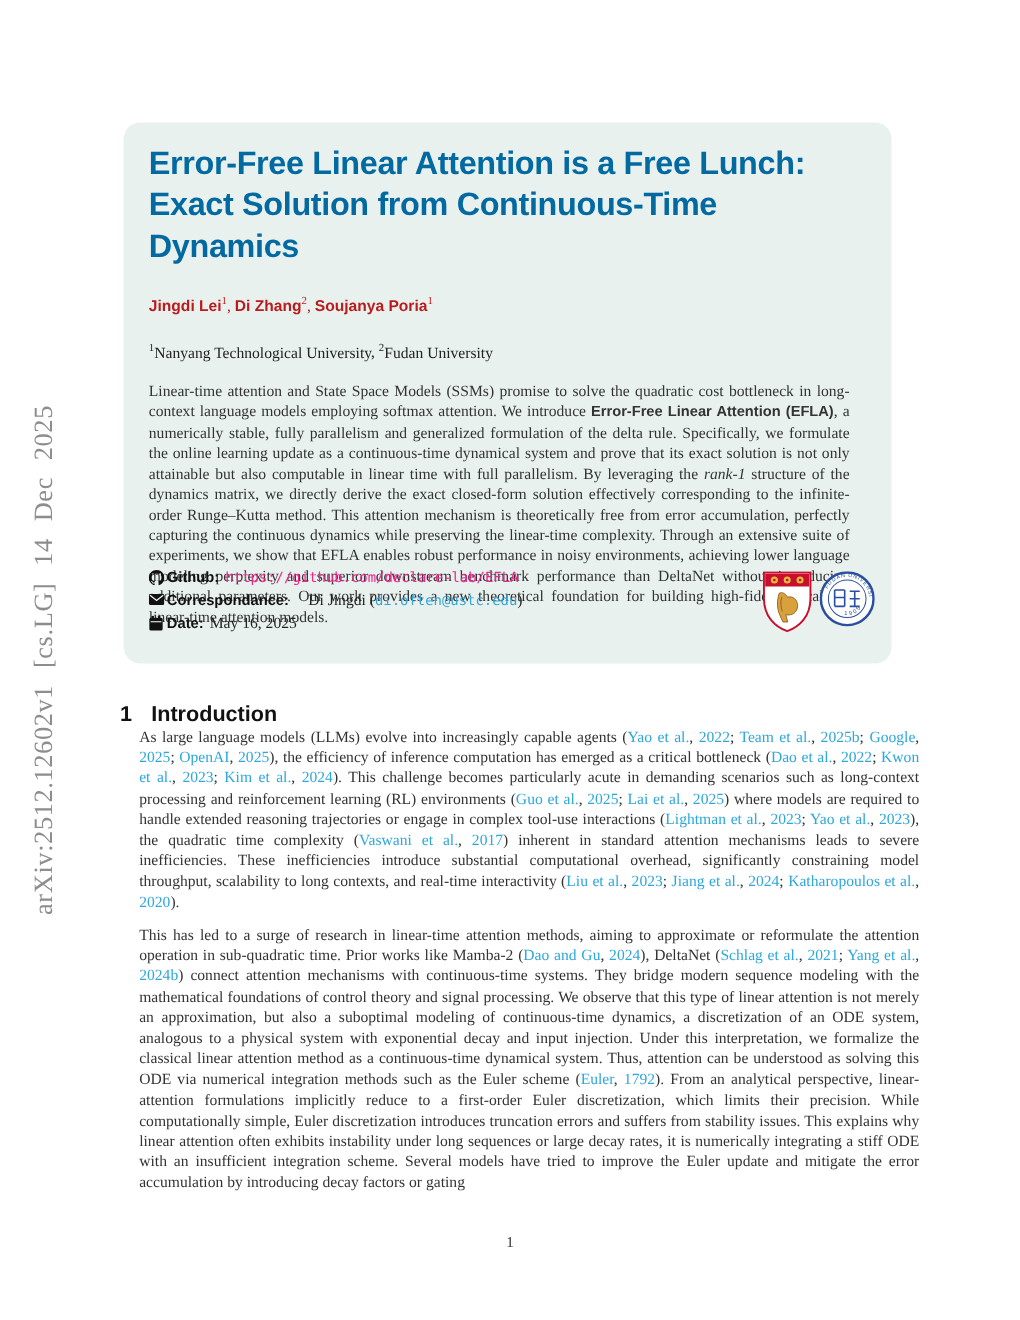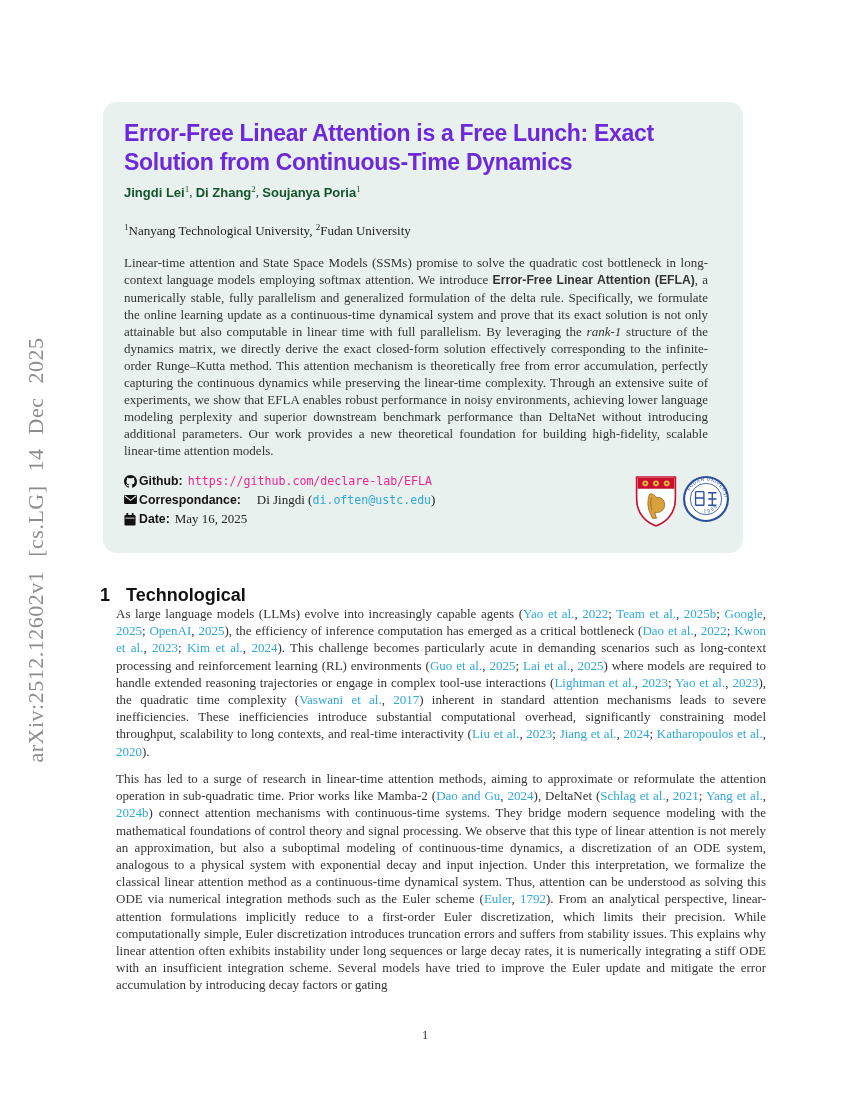--- a/index.html
+++ b/index.html
@@ -18,25 +18,25 @@
   }
 
   
   .card {
     position:absolute; left:103px; top:102px; width:640px; height:451px;
     background:#e9f1ef; border-radius:14px; box-sizing:border-box;
     padding:17px 21px 0 21px;
   }
   .title {
     margin:0; font-family:"Liberation Sans", sans-serif; font-weight:bold;
-    font-size:23px; line-height:1.27; letter-spacing:-0.3px; color:#6d28d9;
+    font-size:27px; line-height:1.27; letter-spacing:-0.3px; color:#0369a1;
   }
   .authors {
-    margin-top:6px; font-family:"Liberation Sans", sans-serif;
-    font-weight:bold; font-size:13px; color:#14532d;
+    margin-top:24px; font-family:"Liberation Sans", sans-serif;
+    font-weight:bold; font-size:13px; color:#b91c1c;
   }
   .authors sup, .affils sup {
     font-family:"Liberation Serif", serif; font-weight:normal; font-size:9px;
   }
   .authors .sep { font-weight:normal; font-family:"Liberation Serif", serif; }
   .affils { margin-top:21px; font-size:13px; color:#222; }
   .abstract {
     margin:15px 14px 0 0; font-size:13px; line-height:17px;
     text-align:justify; color:#333;
   }
@@ -166,21 +166,21 @@
             <path d="M12 15 h8 M12 15 v13 M20 15 v13 M12 21 h8 M12 28 h8"></path>
             <path d="M24 16 h8 M28 16 v12 M24 22 h8 M24 28 h8"></path>
           </g>
         </svg>
       </div>
     </div>
   </div>
 
   <h2 class="section-h">
     <span>1</span>
-    <span>Technological</span>
+    <span>Introduction</span>
   </h2>
 
   <p class="body-text" id="para1"><span class="seg-p">As large language models (LLMs) evolve into increasingly capable agents (</span><span class="seg-c">Yao et al.</span><span class="seg-p">, </span><span class="seg-c">2022</span><span class="seg-p">; </span><span class="seg-c">Team et al.</span><span class="seg-p">, </span><span class="seg-c">2025b</span><span class="seg-p">; </span><span class="seg-c">Google</span><span class="seg-p">, </span><span class="seg-c">2025</span><span class="seg-p">; </span><span class="seg-c">OpenAI</span><span class="seg-p">, </span><span class="seg-c">2025</span><span class="seg-p">), the efficiency of inference computation has emerged as a critical bottleneck (</span><span class="seg-c">Dao et al.</span><span class="seg-p">, </span><span class="seg-c">2022</span><span class="seg-p">; </span><span class="seg-c">Kwon et al.</span><span class="seg-p">, </span><span class="seg-c">2023</span><span class="seg-p">; </span><span class="seg-c">Kim et al.</span><span class="seg-p">, </span><span class="seg-c">2024</span><span class="seg-p">). This challenge becomes particularly acute in demanding scenarios such as long-context processing and reinforcement learning (RL) environments (</span><span class="seg-c">Guo et al.</span><span class="seg-p">, </span><span class="seg-c">2025</span><span class="seg-p">; </span><span class="seg-c">Lai et al.</span><span class="seg-p">, </span><span class="seg-c">2025</span><span class="seg-p">) where models are required to handle extended reasoning trajectories or engage in complex tool-use interactions (</span><span class="seg-c">Lightman et al.</span><span class="seg-p">, </span><span class="seg-c">2023</span><span class="seg-p">; </span><span class="seg-c">Yao et al.</span><span class="seg-p">, </span><span class="seg-c">2023</span><span class="seg-p">), the quadratic time complexity (</span><span class="seg-c">Vaswani et al.</span><span class="seg-p">, </span><span class="seg-c">2017</span><span class="seg-p">) inherent in standard attention mechanisms leads to severe inefficiencies. These inefficiencies introduce substantial computational overhead, significantly constraining model throughput, scalability to long contexts, and real-time interactivity (</span><span class="seg-c">Liu et al.</span><span class="seg-p">, </span><span class="seg-c">2023</span><span class="seg-p">; </span><span class="seg-c">Jiang et al.</span><span class="seg-p">, </span><span class="seg-c">2024</span><span class="seg-p">; </span><span class="seg-c">Katharopoulos et al.</span><span class="seg-p">, </span><span class="seg-c">2020</span><span class="seg-p">).</span></p>
 
   <p class="body-text" id="para2"><span class="seg-p">This has led to a surge of research in linear-time attention methods, aiming to approximate or reformulate the attention operation in sub-quadratic time. Prior works like Mamba-2 (</span><span class="seg-c">Dao and Gu</span><span class="seg-p">, </span><span class="seg-c">2024</span><span class="seg-p">), DeltaNet (</span><span class="seg-c">Schlag et al.</span><span class="seg-p">, </span><span class="seg-c">2021</span><span class="seg-p">; </span><span class="seg-c">Yang et al.</span><span class="seg-p">, </span><span class="seg-c">2024b</span><span class="seg-p">) connect attention mechanisms with continuous-time systems. They bridge modern sequence modeling with the mathematical foundations of control theory and signal processing. We observe that this type of linear attention is not merely an approximation, but also a suboptimal modeling of continuous-time dynamics, a discretization of an ODE system, analogous to a physical system with exponential decay and input injection. Under this interpretation, we formalize the classical linear attention method as a continuous-time dynamical system. Thus, attention can be understood as solving this ODE via numerical integration methods such as the Euler scheme (</span><span class="seg-c">Euler</span><span class="seg-p">, </span><span class="seg-c">1792</span><span class="seg-p">). From an analytical perspective, linear-attention formulations implicitly reduce to a first-order Euler discretization, which limits their precision. While computationally simple, Euler discretization introduces truncation errors and suffers from stability issues. This explains why linear attention often exhibits instability under long sequences or large decay rates, it is numerically integrating a stiff ODE with an insufficient integration scheme. Several models have tried to improve the Euler update and mitigate the error accumulation by introducing decay factors or gating</span></p>
 
   <div class="pageno">1</div>
 
 </div>
 

